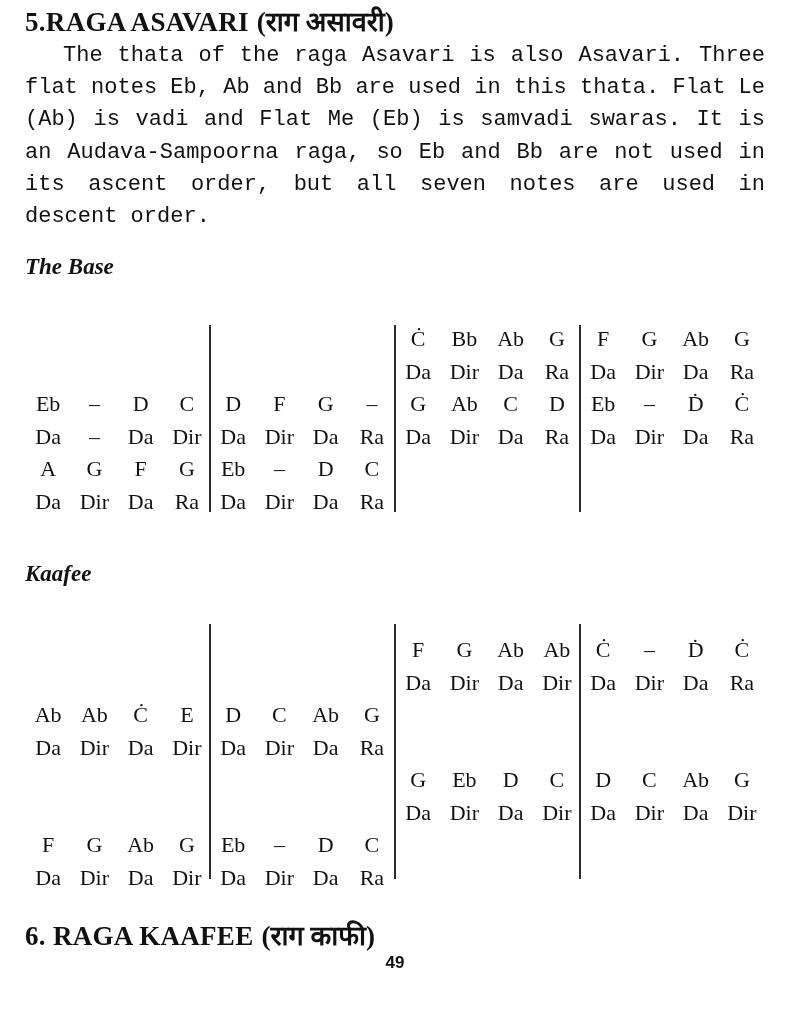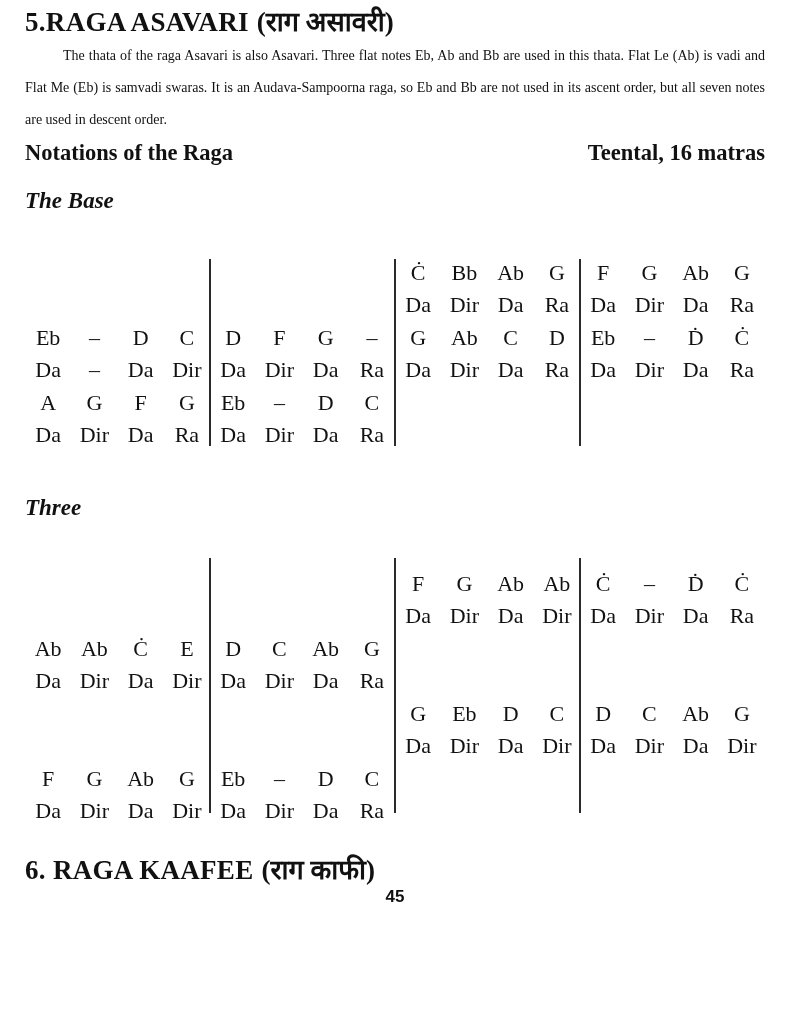--- a/index.html
+++ b/index.html
@@ -12,22 +12,22 @@
     color:#111111;
     background:#ffffff;
     overflow:hidden;
   }
   .head {
     font-size:27px; font-weight:bold; line-height:32px;
     margin:0; letter-spacing:0.3px;
   }
   .head .hindi { margin-left:8px; letter-spacing:0; font-family:"Liberation Serif","DejaVu Sans",serif; }
   .body-par {
-    font-size:14px; line-height:32.2px; text-align:justify;
-    text-indent:38px; margin:2px 0 0 0;
+    font-size:22px; line-height:32.2px; text-align:justify;
+    text-indent:38px; margin:2px 0 0 0;font-family:Liberation Mono, monospace;
   }
   .nrow {
     display:flex; justify-content:space-between;
     font-weight:bold; font-size:22.5px; line-height:28px;
     margin-top:2px;
   }
   .label-bi {
     font-weight:bold; font-style:italic;
     font-size:23px; line-height:28px; margin-top:20px;
   }
@@ -61,24 +61,20 @@
 </style>
 </head>
 <body>
 
 <div class="page">
 
   <h1 class="head"><span>5.RAGA ASAVARI</span><span class="hindi">(राग असावरी)</span></h1>
 
   <p class="body-par">The thata of the raga Asavari is also Asavari. Three flat notes Eb, Ab and Bb are used in this thata. Flat Le (Ab) is vadi and Flat Me (Eb) is samvadi swaras. It is an Audava-Sampoorna raga, so Eb and Bb are not used in its ascent order, but all seven notes are used in descent order.</p>
 
-  <div class="nrow">
-    <span>Notations of the Raga</span>
-    <span>Teental, 16 matras</span>
-  </div>
 
   <div class="label-bi">The Base</div>
 
   <div class="ngrid base">
     <i class="bar p1"></i>
     <i class="bar p2"></i>
     <i class="bar p3"></i>
   <span class="ncell note"></span>
       <span class="ncell note"></span>
       <span class="ncell note"></span>
@@ -170,21 +166,21 @@
       <span class="ncell bol"></span>
       <span class="ncell bol"></span>
       <span class="ncell bol"></span>
       <span class="ncell bol"></span>
       <span class="ncell bol"></span>
       <span class="ncell bol"></span>
       <span class="ncell bol"></span>
       <span class="ncell bol"></span>
     </div>
 
-  <div class="label-bi stanza-label">Three</div>
+  <div class="label-bi stanza-label">Kaafee</div>
 
   <div class="ngrid stanza">
     <i class="bar p1"></i>
     <i class="bar p2"></i>
     <i class="bar p3"></i>
   <span class="ncell note"></span>
       <span class="ncell note"></span>
       <span class="ncell note"></span>
       <span class="ncell note"></span>
       <span class="ncell note"></span>
@@ -309,15 +305,15 @@
       <span class="ncell bol"></span>
       <span class="ncell bol"></span>
       <span class="ncell bol"></span>
       <span class="ncell bol"></span>
       <span class="ncell bol"></span>
     </div>
 
   <h1 class="head kaafee"><span>6. RAGA KAAFEE</span><span class="hindi">(राग काफी)</span></h1>
 
 
-  <div class="pagenum">45</div>
+  <div class="pagenum">49</div>
 
 </div>
 
 </body></html>

